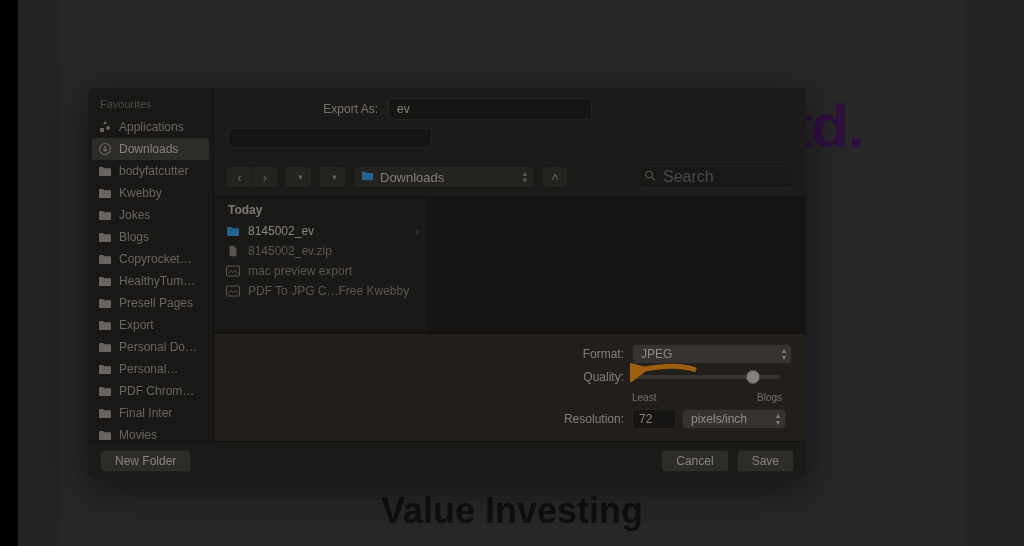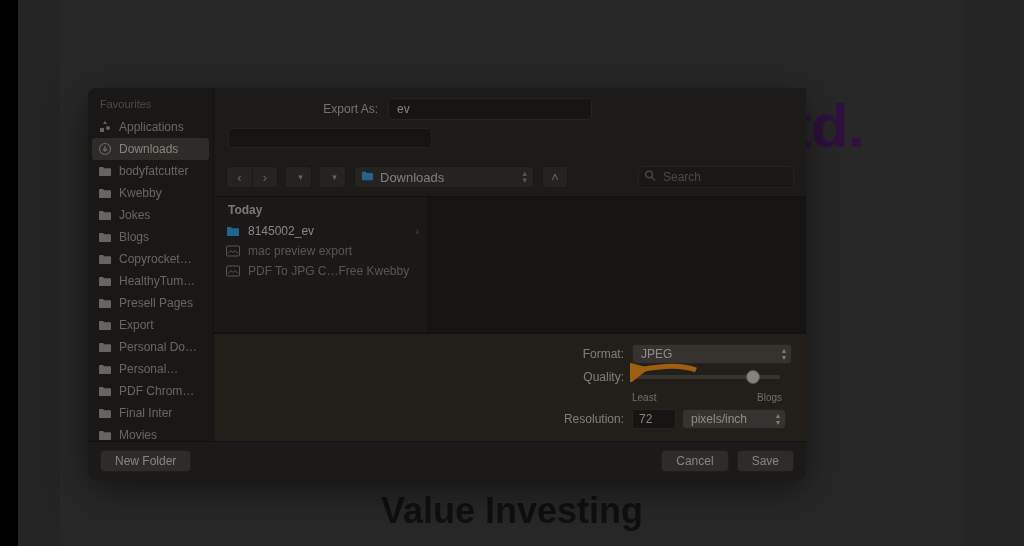--- a/index.html
+++ b/index.html
@@ -98,21 +98,21 @@
       position: relative;
     }
     .loc-pill .folder-mini svg { width: 13px; height: 13px; }
     .loc-pill .updown { position: absolute; right: 6px; font-size: 9px; color: #8c887f; line-height: 7px; }
     .expand-btn { border-radius: 4px; }
 
     .search-wrap { margin-left: auto; position: relative; }
     .search-input {
       width: 156px; height: 22px; background: #2a2724;
       border: 1px solid #3a3733; border-radius: 4px;
-      color: #c9c4bb; padding: 0 8px 0 24px; font-size: 12px;
+      color: #c9c4bb; padding: 0 8px 0 24px; font-size: 16px;
     }
     .search-icon { position: absolute; left: 6px; top: 50%; transform: translateY(-50%); color: #7d7870; }
 
     .file-area { display: flex; flex: 1; min-height: 0; border-bottom: 1px solid #1f1d1b; }
     .file-col { width: 214px; background: #2b2926; border-right: 1px solid #1f1d1b; }
     .file-col-rest { flex: 1; background: #26231f; }
     .file-group-hdr { padding: 6px 14px 4px; color: #c6c0b7; font-size: 12px; font-weight: 600; }
     .file-row {
       display: flex; align-items: center; gap: 8px; padding: 3px 12px; height: 20px;
       color: #8f8a82; font-size: 12px; white-space: nowrap; overflow: hidden; text-overflow: ellipsis;
@@ -383,20 +383,28 @@
                 <span class="fi">
                   <svg viewBox="0 0 14 12">
                     <path d="M1 3c0-.6.4-1 1-1h3l1.2 1.2H12c.6 0 1 .4 1 1V10c0 .6-.4 1-1 1H2c-.6 0-1-.4-1-1V3z" fill="#3aa0e8"></path>
                   </svg>
                 </span>
                 <span>8145002_ev</span>
                 <span class="disclosure">›</span>
               </div>
               <div class="file-row">
                 <span class="fi">
+                  <svg viewBox="0 0 12 14">
+                    <path d="M2 1h5l3 3v9H2z" fill="#8f8a82"></path>
+                  </svg>
+                </span>
+                <span>8145002_ev.zip</span>
+              </div>
+              <div class="file-row">
+                <span class="fi">
                   <svg viewBox="0 0 14 11">
                     <rect x="0.5" y="0.5" width="13" height="10" rx="1" fill="none" stroke="#8f8a82"></rect>
                     <path d="M2 8l3-3 2 2 2-2 3 3" fill="none" stroke="#8f8a82"></path>
                   </svg>
                 </span>
                 <span>mac preview export</span>
               </div>
               <div class="file-row">
                 <span class="fi">
                   <svg viewBox="0 0 14 11">

